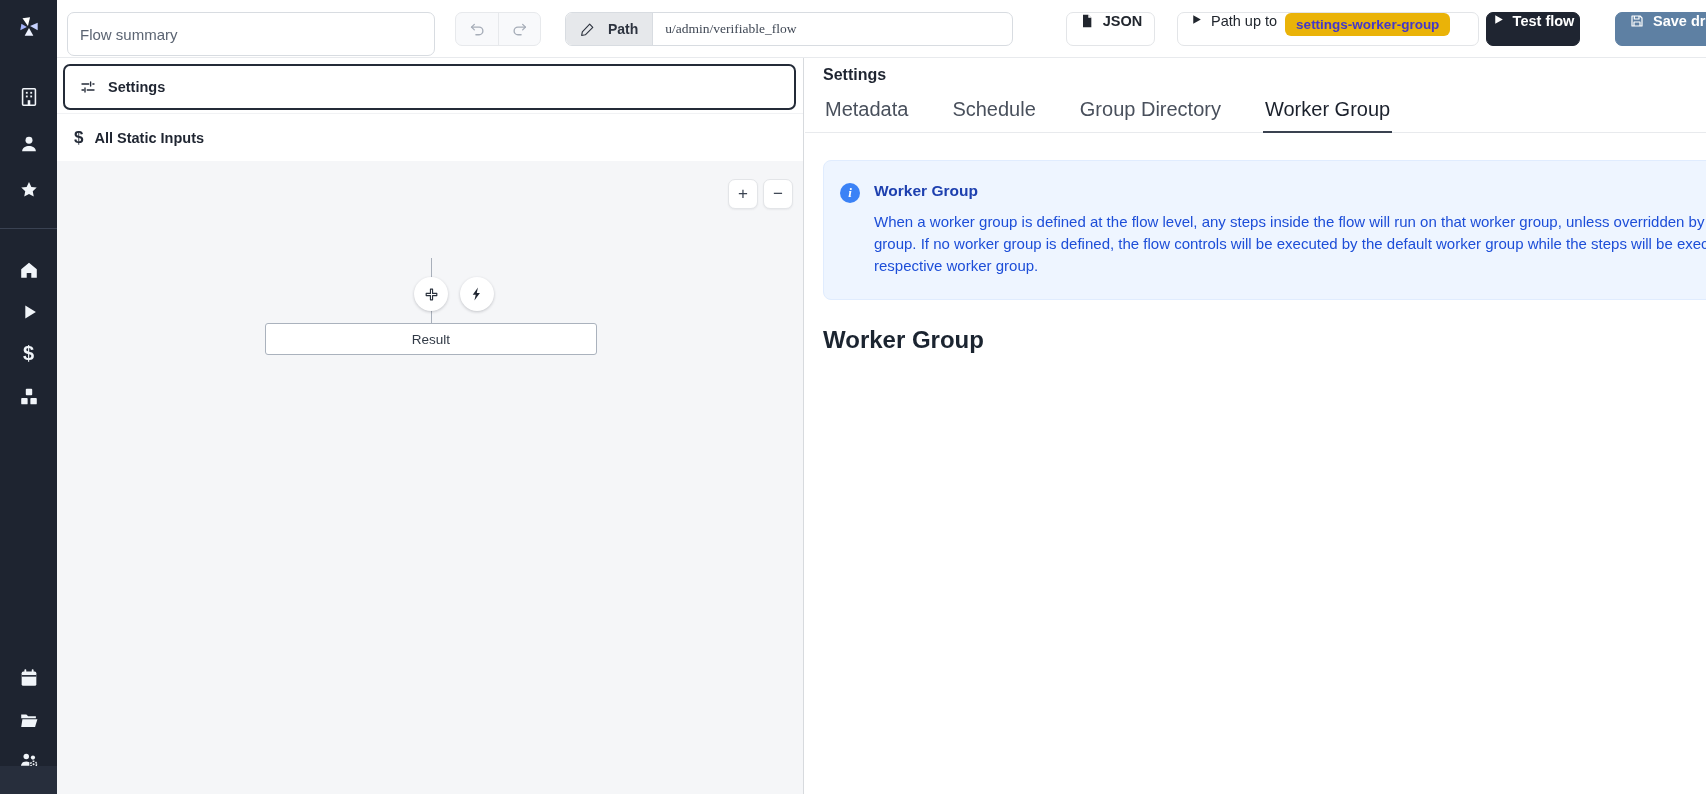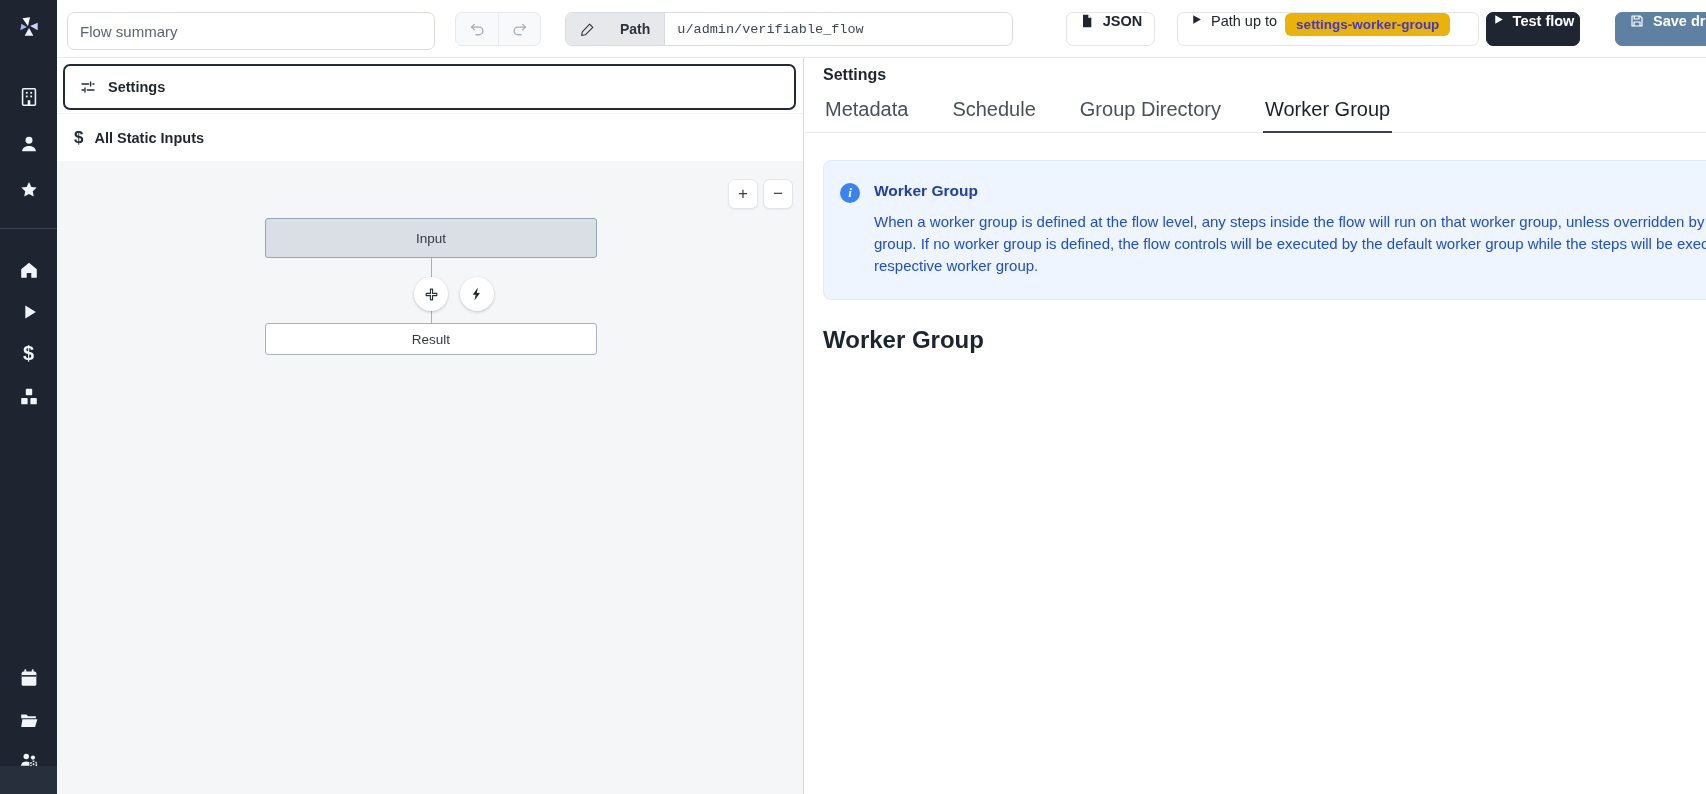--- a/index.html
+++ b/index.html
@@ -12,34 +12,34 @@
   .sidebar .logo{position:absolute;left:0;top:8px;width:57px;height:38px;display:flex;align-items:center;justify-content:center;}
   .side-icon{position:absolute;left:0;width:57px;height:38px;display:flex;align-items:center;justify-content:center;cursor:pointer;}
   .side-icon svg{display:block;}
   .side-divider{position:absolute;left:0;top:228px;width:57px;height:1px;background:#3a4252;}
   .side-bottom{position:absolute;left:0;top:766px;width:57px;height:28px;background:#272e3c;}
   .dollar-glyph{color:#f1f5f9;font-size:20px;font-weight:700;}
 
   
   .topbar{position:absolute;left:57px;top:0;width:1649px;height:58px;background:#fff;
           border-bottom:1px solid #e8eaed;overflow:hidden;}
-  .flow-summary{position:absolute;left:10px;top:12px;width:368px;height:38px;border:1px solid #d8dce1;
+  .flow-summary{position:absolute;left:10px;top:12px;width:368px;height:44px;border:1px solid #d8dce1;
           border-radius:7px;padding:0 12px;font-size:15px;color:#5b6472;outline:none;
           font-family:"Liberation Sans",sans-serif;background:#fff;}
   .undo-group{position:absolute;left:398px;top:12px;height:34px;display:flex;background:#f8f9fb;
           border:1px solid #e7e9ec;border-radius:7px;overflow:hidden;}
   .undo-group button{width:42px;height:100%;border:none;background:transparent;display:flex;
           align-items:center;justify-content:center;cursor:pointer;}
   .undo-group button + button{border-left:1px solid #e7e9ec;}
   .path-group{position:absolute;left:508px;top:12px;width:448px;height:34px;border:1px solid #d8dce1;
           border-radius:7px;display:flex;overflow:hidden;background:#fff;}
-  .path-label{background:#e6e8eb;border-right:1px solid #d8dce1;display:flex;align-items:center;gap:24px;
+  .path-label{background:#e6e8eb;border-right:1px solid #d8dce1;display:flex;align-items:center;gap:12px;
           padding:0 14px;font-size:14px;font-weight:700;color:#2d333f;cursor:pointer;}
   .path-value{flex:1;display:flex;align-items:center;padding:0 12px;
-          font-family:Liberation Mono, monospace;font-size:13.5px;color:#3f4754;text-align:right;}
+          font-family:Liberation Serif, serif;font-size:13.5px;color:#3f4754;text-align:right;}
   .tb-btn{position:absolute;top:12px;height:34px;display:flex;align-items:flex-start;justify-content:center;
           gap:8px;border-radius:7px;font-size:14.5px;cursor:pointer;border:1px solid #e3e5e8;background:#fff;}
   .json-btn{left:1009px;width:89px;font-weight:700;color:#21262e;}
   .testupto-btn{left:1120px;width:302px;color:#21262e;font-weight:500;padding:0 12px;justify-content:flex-start;}
   .badge{background:#eab308;color:#4338ca;font-weight:700;font-size:13.5px;padding:4px 11px;border-radius:6px;white-space:nowrap;}
   .testflow-btn{left:1429px;width:94px;background:#1f2531;border:1px solid #1f2531;color:#fff;font-weight:700;}
   .savedraft-btn{left:1558px;width:150px;background:#5e80a3;border:1px solid #5e80a3;color:#fff;font-weight:700;justify-content:flex-start;padding:0 13px;}
 
   
   .left-panel{position:absolute;left:57px;top:58px;width:747px;height:736px;background:#f5f6f8;
@@ -254,21 +254,20 @@
         <span style="font-size:17px;font-weight:700;color:#242b38;">$</span>
         <span>All Static Inputs</span>
       </div>
     </div>
 
     <div class="zoom-btn zoom-in">+</div>
     <div class="zoom-btn zoom-out">−</div>
 
     <div class="edge"></div>
 
-    <div class="node node-input">Input</div>
 
     <div class="mini-circle circle-plus">
       <svg width="17" height="17" viewBox="0 0 24 24" fill="none" stroke="#2a313d" stroke-width="1.6" stroke-linejoin="round">
         <path d="M10.5 4.5h3v6h6v3h-6v6h-3v-6h-6v-3h6z"></path>
       </svg>
     </div>
     <div class="mini-circle circle-bolt">
       <svg width="16" height="16" viewBox="0 0 24 24" fill="#1f2531">
         <path d="M13.4 2.3 5.6 13.1h4.5l-2 8.6 8.3-11.1h-4.7l1.7-8.3z"></path>
       </svg>

